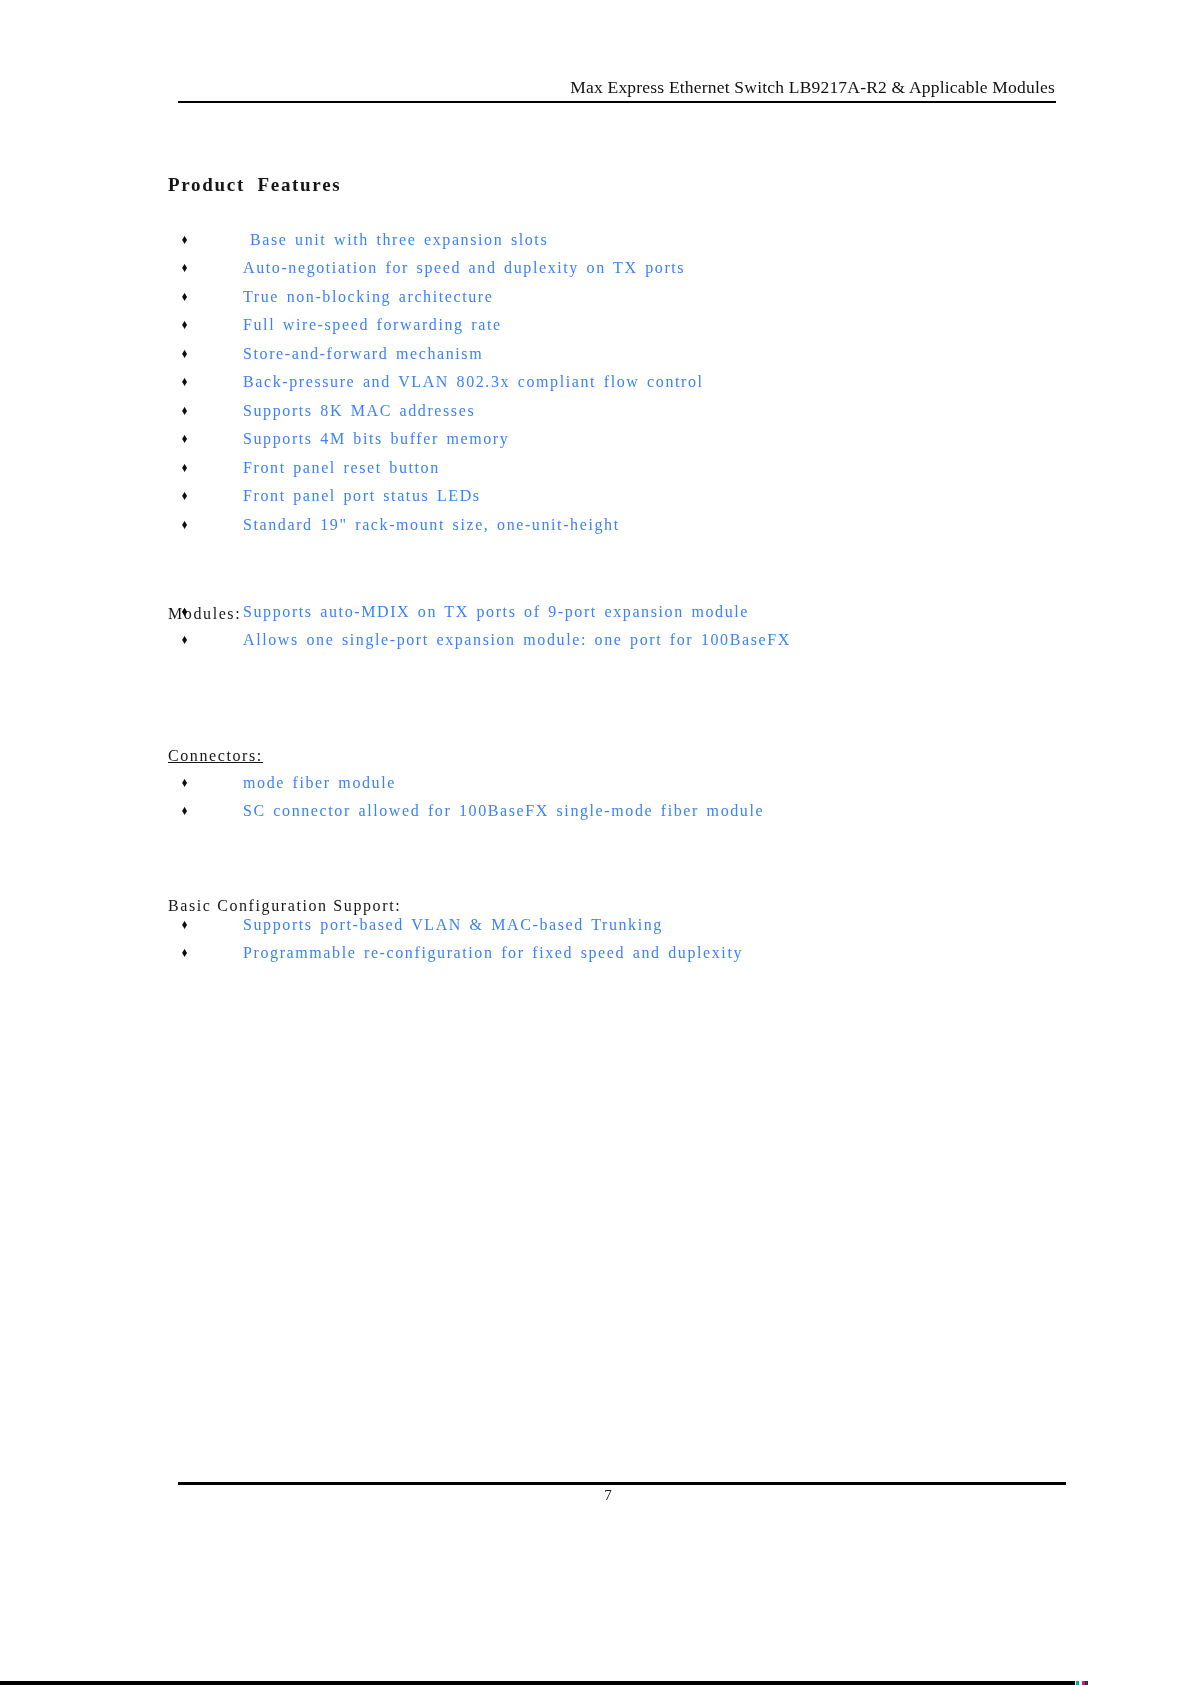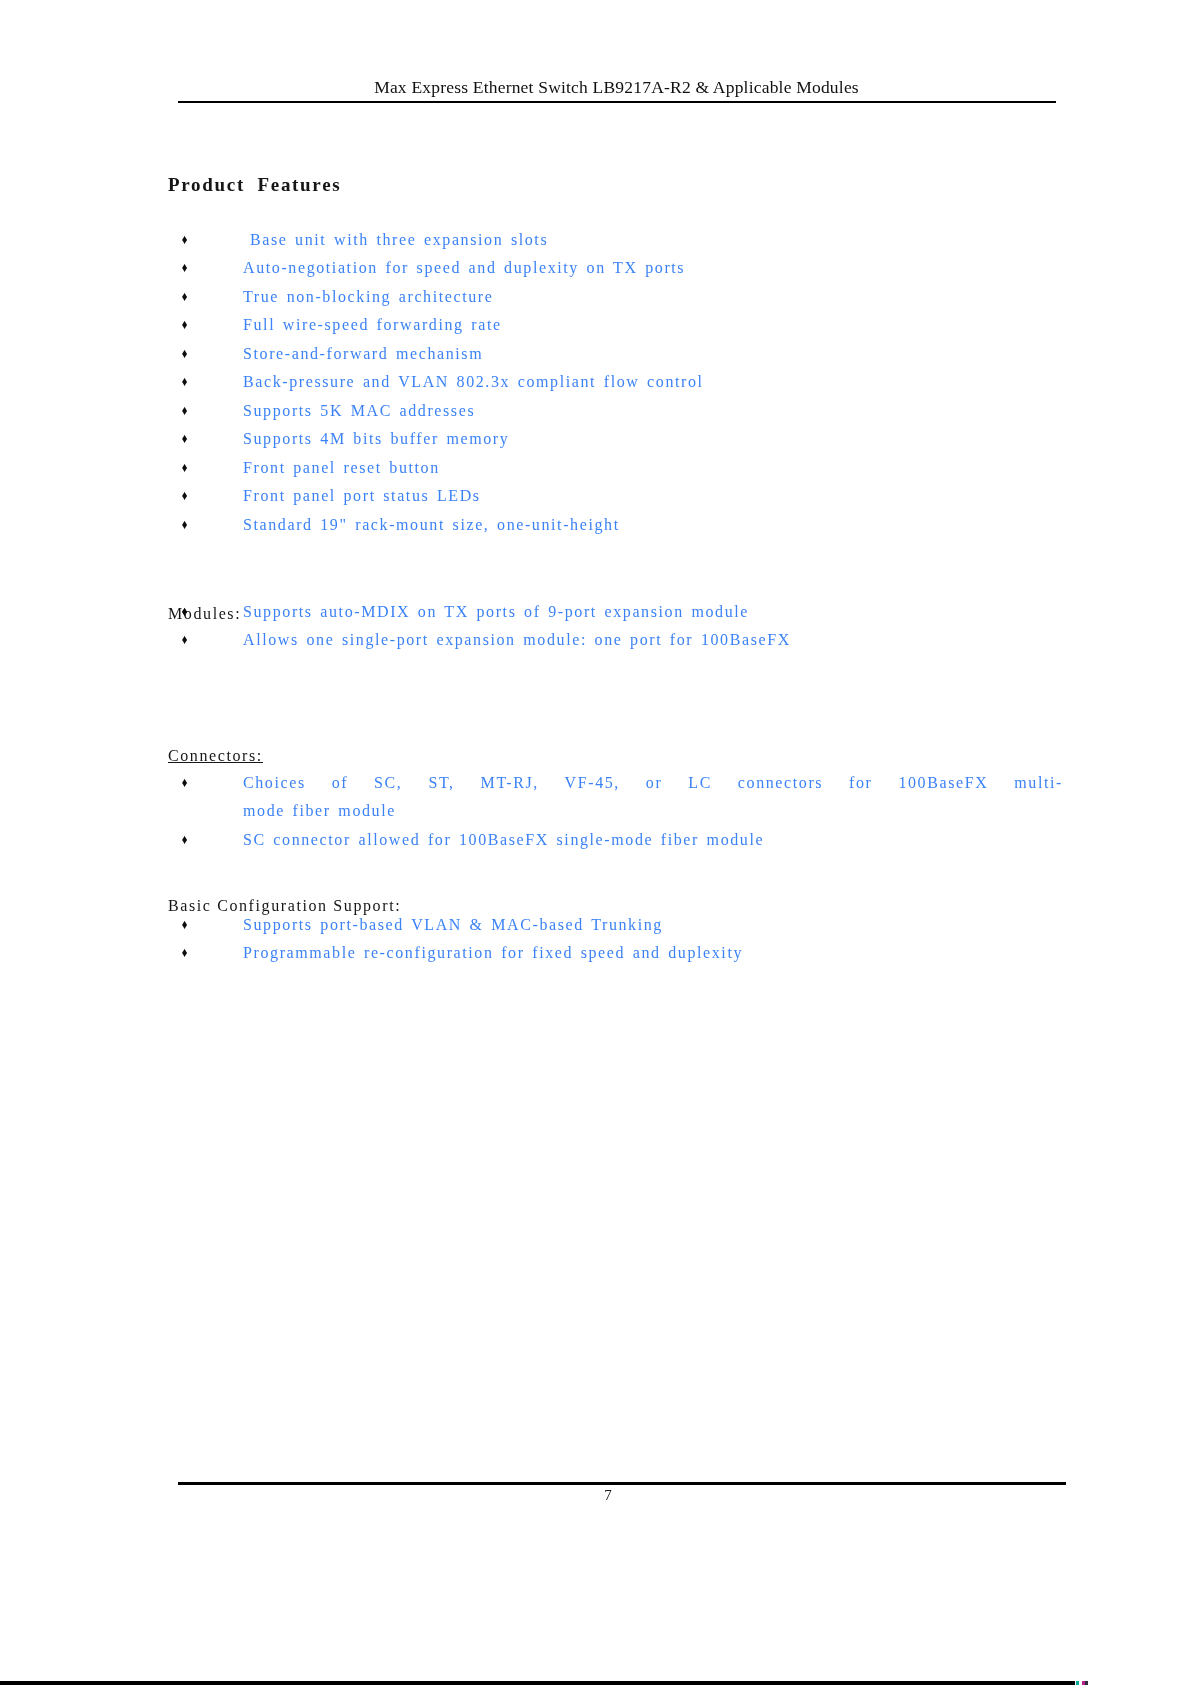--- a/index.html
+++ b/index.html
@@ -16,21 +16,21 @@
     font-family: "Liberation Serif", "DejaVu Serif", serif;
     color: #161616;
   }
 
   
   .header-title {
     position: absolute;
     top: 76px;
     left: 178px;
     width: 877px;
-    text-align: center;
+    text-align: right;
     font-size: 17.5px;
     line-height: 22px;
     letter-spacing: 0.2px;
     white-space: nowrap;
     color: #101010;
   }
   .header-rule {
     position: absolute;
     top: 101px;
     left: 178px;
@@ -165,21 +165,21 @@
       <li class="bullet-item">
         <span class="bullet">♦</span>
         <span class="item-text"><div class="line">Store-and-forward mechanism</div></span>
       </li>
       <li class="bullet-item">
         <span class="bullet">♦</span>
         <span class="item-text"><div class="line">Back-pressure and VLAN 802.3x compliant flow control</div></span>
       </li>
       <li class="bullet-item">
         <span class="bullet">♦</span>
-        <span class="item-text"><div class="line">Supports 5K MAC addresses</div></span>
+        <span class="item-text"><div class="line">Supports 8K MAC addresses</div></span>
       </li>
       <li class="bullet-item">
         <span class="bullet">♦</span>
         <span class="item-text"><div class="line">Supports 4M bits buffer memory</div></span>
       </li>
       <li class="bullet-item">
         <span class="bullet">♦</span>
         <span class="item-text"><div class="line">Front panel reset button</div></span>
       </li>
       <li class="bullet-item">
@@ -207,21 +207,21 @@
         <span class="bullet">♦</span>
         <span class="item-text"><div class="line">Allows one single-port expansion module: one port for 100BaseFX</div></span>
       </li>
     </ul>
 
   <div class="section-label" id="label-connectors">Connectors:</div>
   <ul class="bullet-list" id="list-connectors">
 
   <li class="bullet-item">
         <span class="bullet">♦</span>
-        <span class="item-text"><div class="line justify">Choices of SC, ST, MT-RJ, VF-45, or LC connectors for 100BaseFX multi-</div><div class="line">mode fiber module</div></span>
+        <span class="item-text"><div class="line">mode fiber module</div></span>
       </li>
       <li class="bullet-item">
         <span class="bullet">♦</span>
         <span class="item-text"><div class="line">SC connector allowed for 100BaseFX single-mode fiber module</div></span>
       </li>
     </ul>
 
   <div class="section-label" id="label-basic">Basic Configuration Support:</div>
   <ul class="bullet-list" id="list-basic">
 

